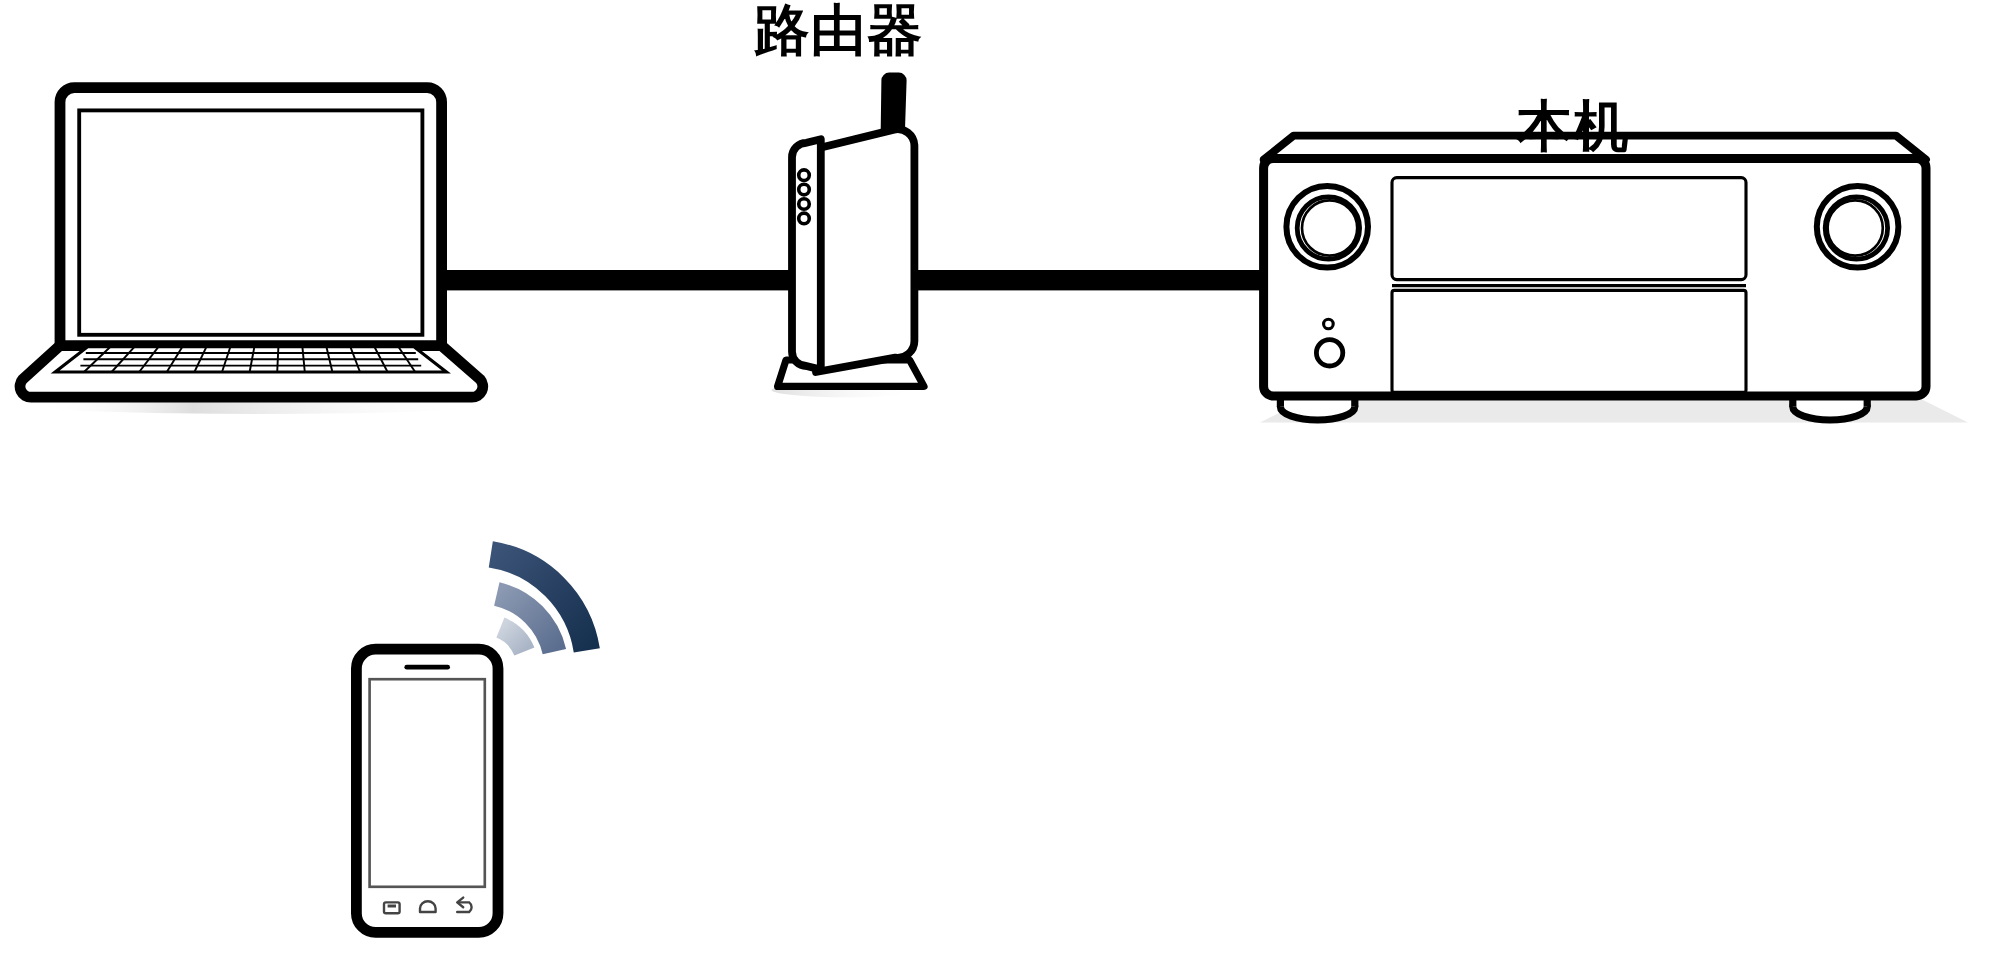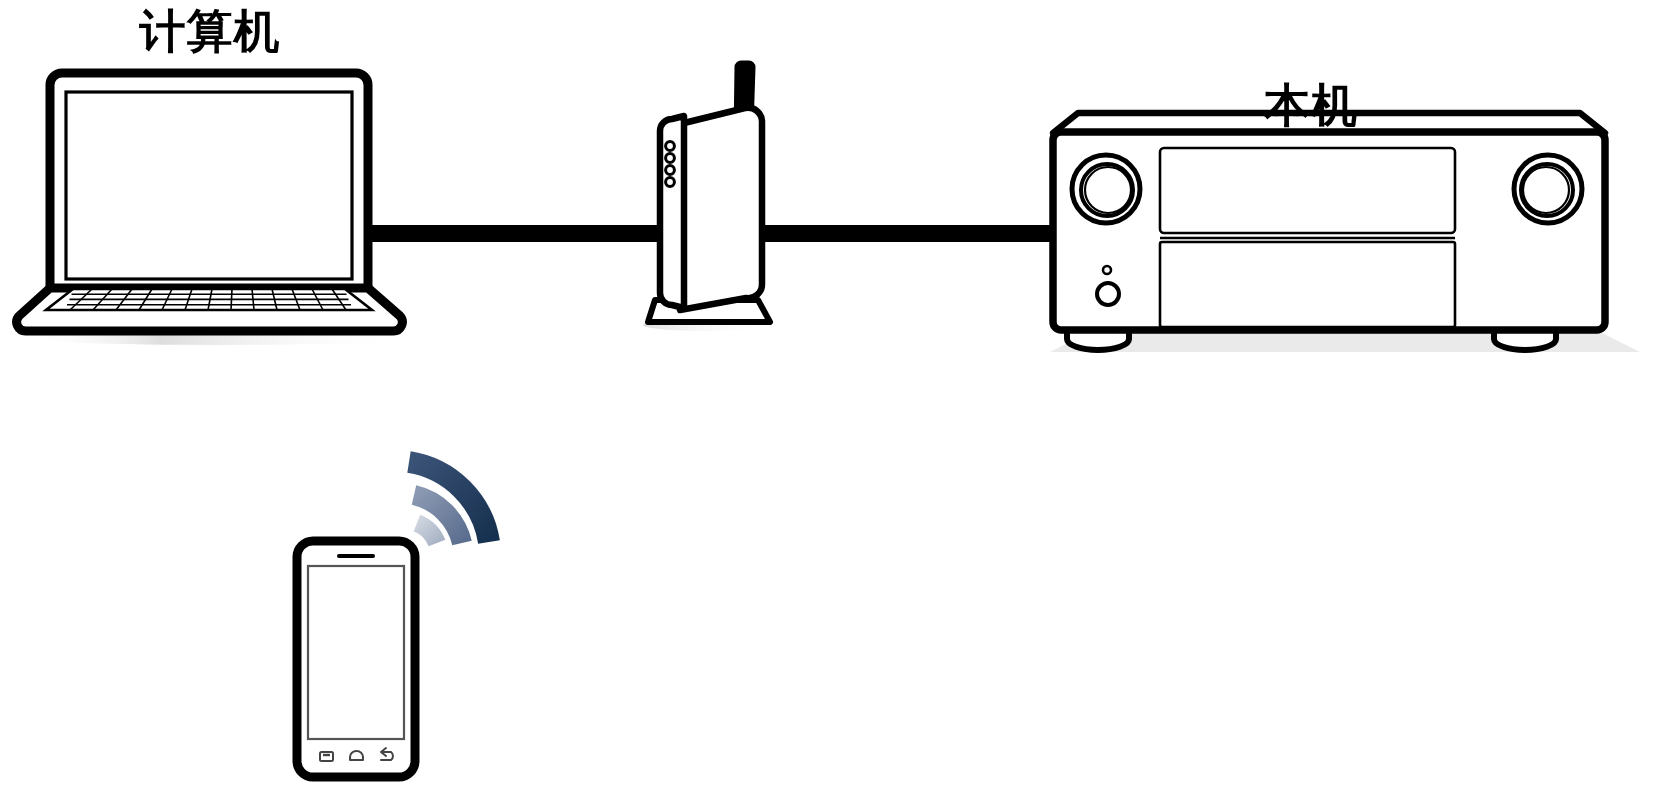--- a/index.html
+++ b/index.html
@@ -237,18 +237,18 @@
 
         <path d="M 350 760 L 350 757 a 6.5 6 0 0 1 13 0 L 363 760 Z" stroke-linejoin="round"></path>
 
         <path d="M 381 760 L 391 760 a 5 5 0 0 0 0 -8 L 383 752" stroke-linecap="round"></path>
         <path d="M 386 748 L 381 752 L 386 756" stroke-linecap="round" stroke-linejoin="round"></path>
       </g>
     </g>
 
   </svg>
 
-  <div class="node-label" id="label-computer">计算机</div>
-
+
+  <div class="node-label" id="label-router">路由器</div>
 
   <div class="node-label" id="label-unit">本机</div>
 
 </div>
 
 </body></html>

